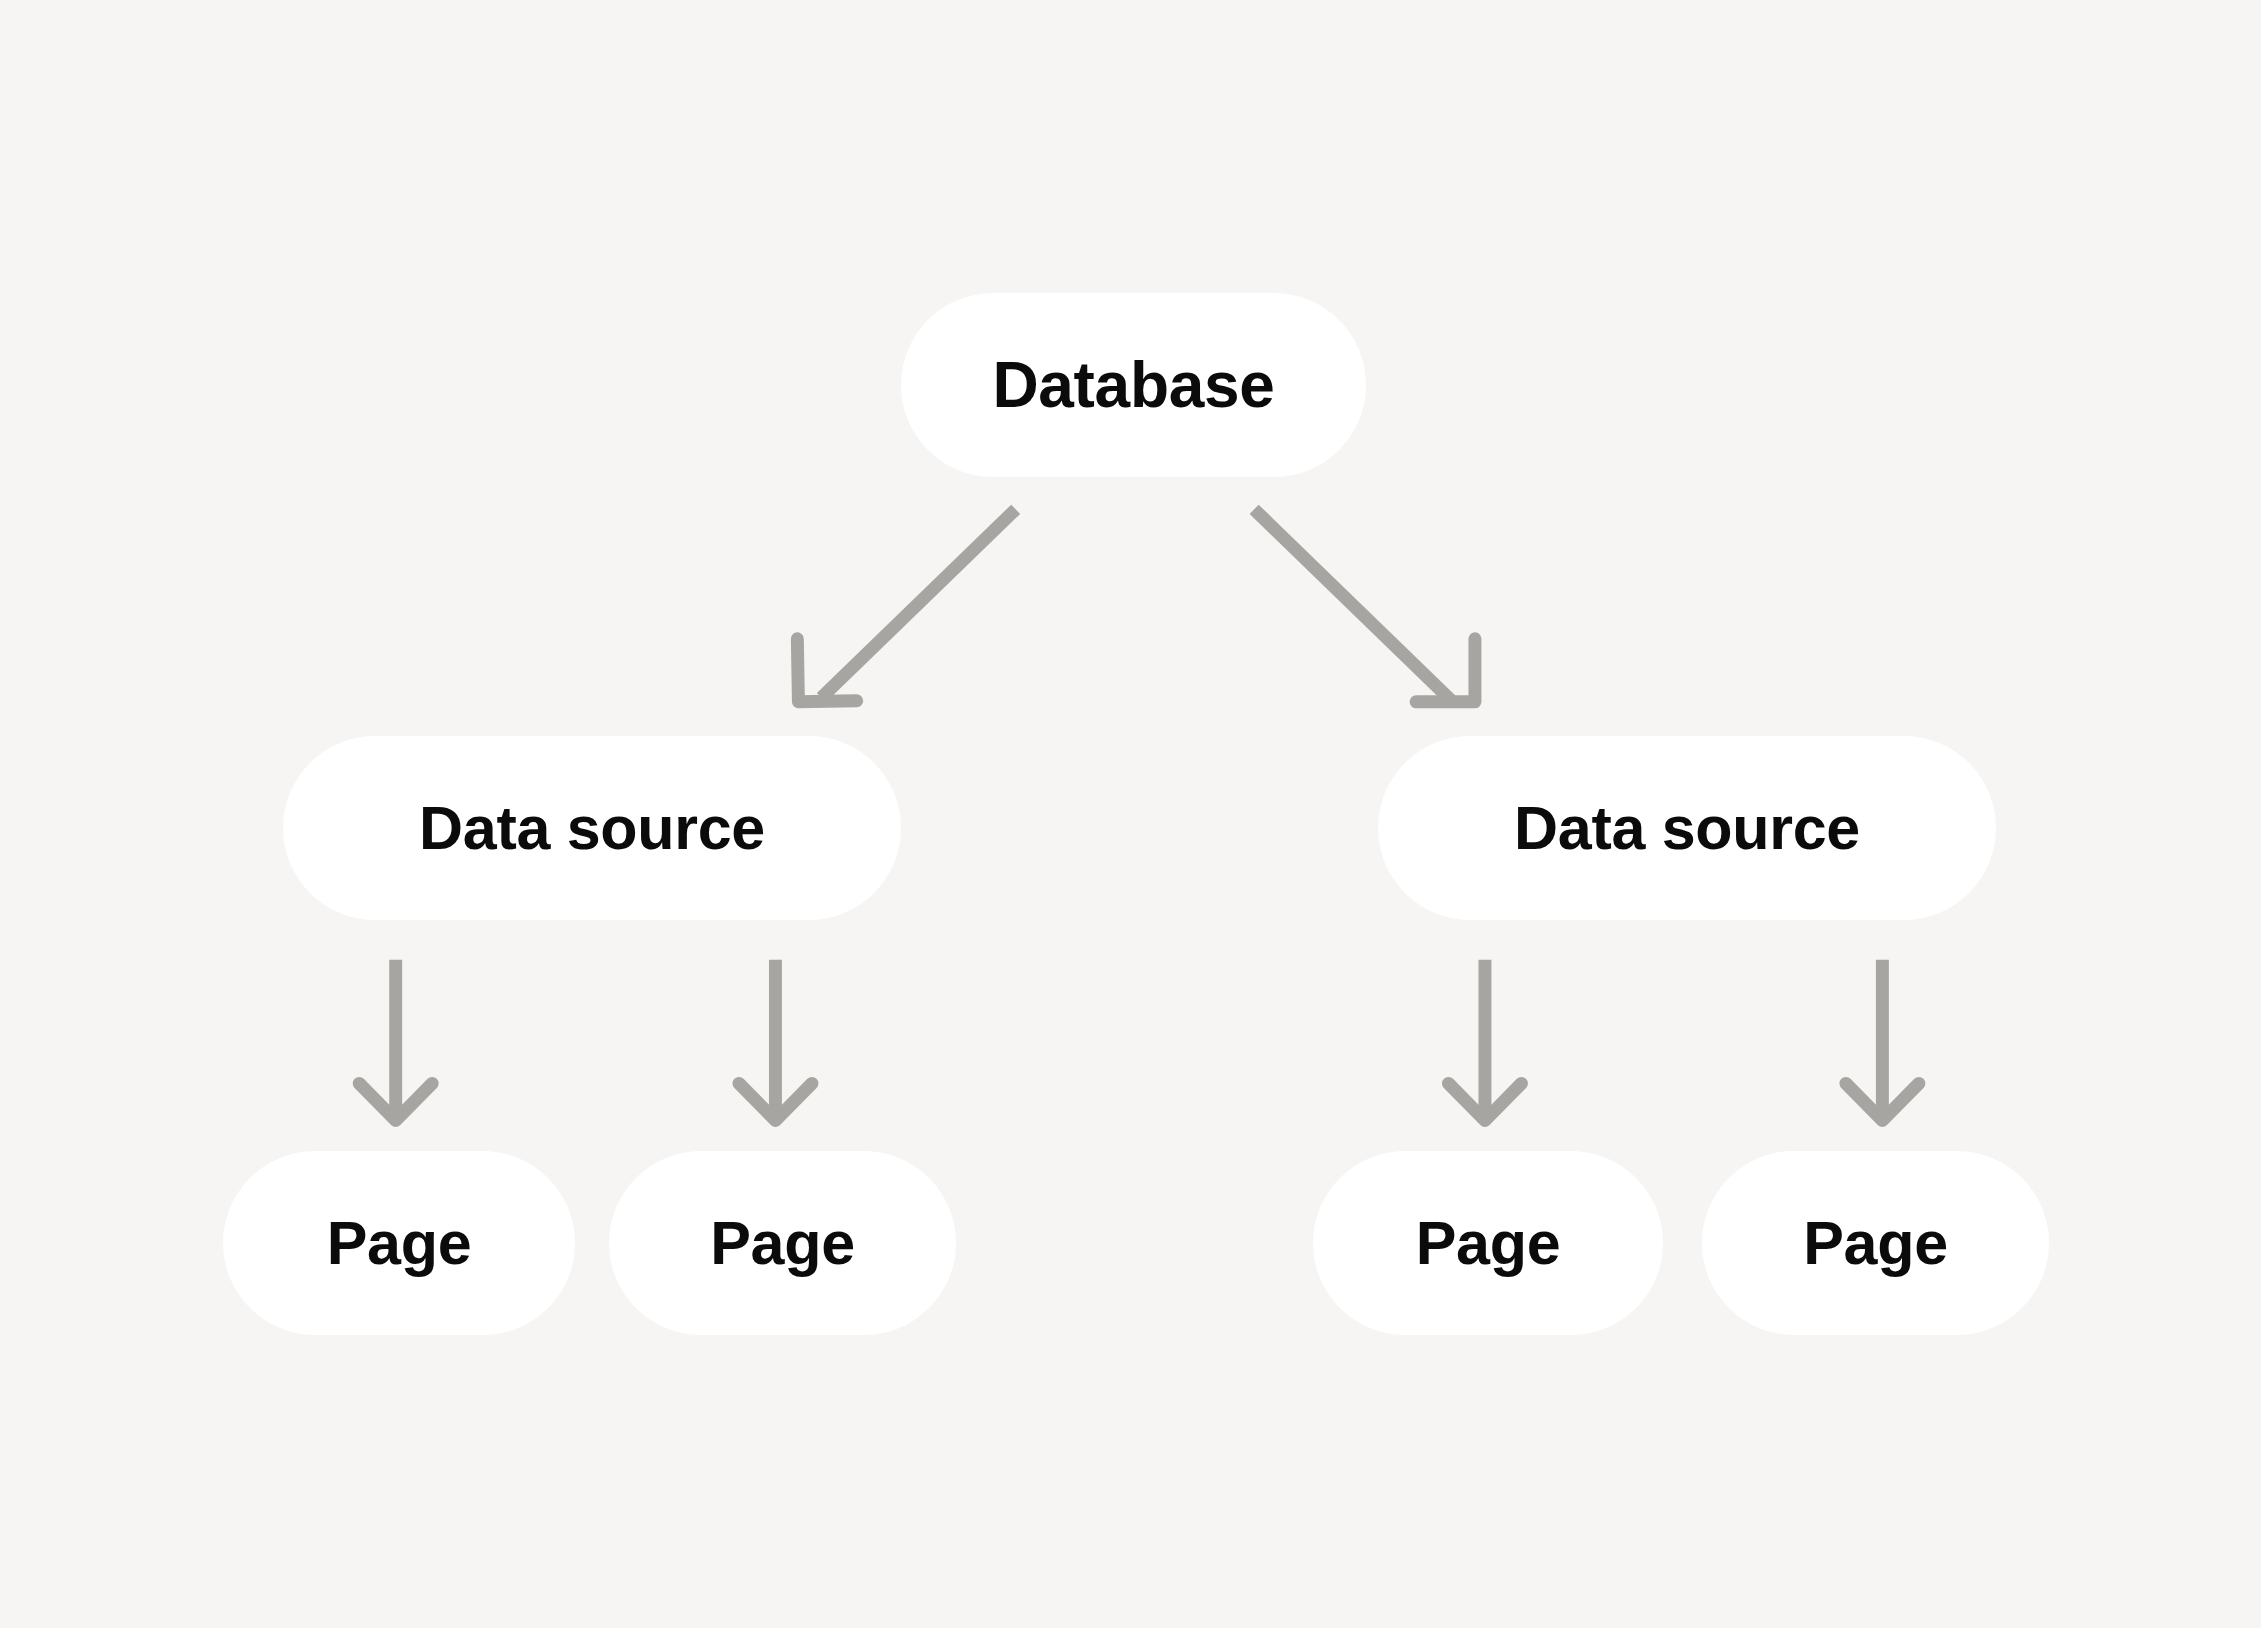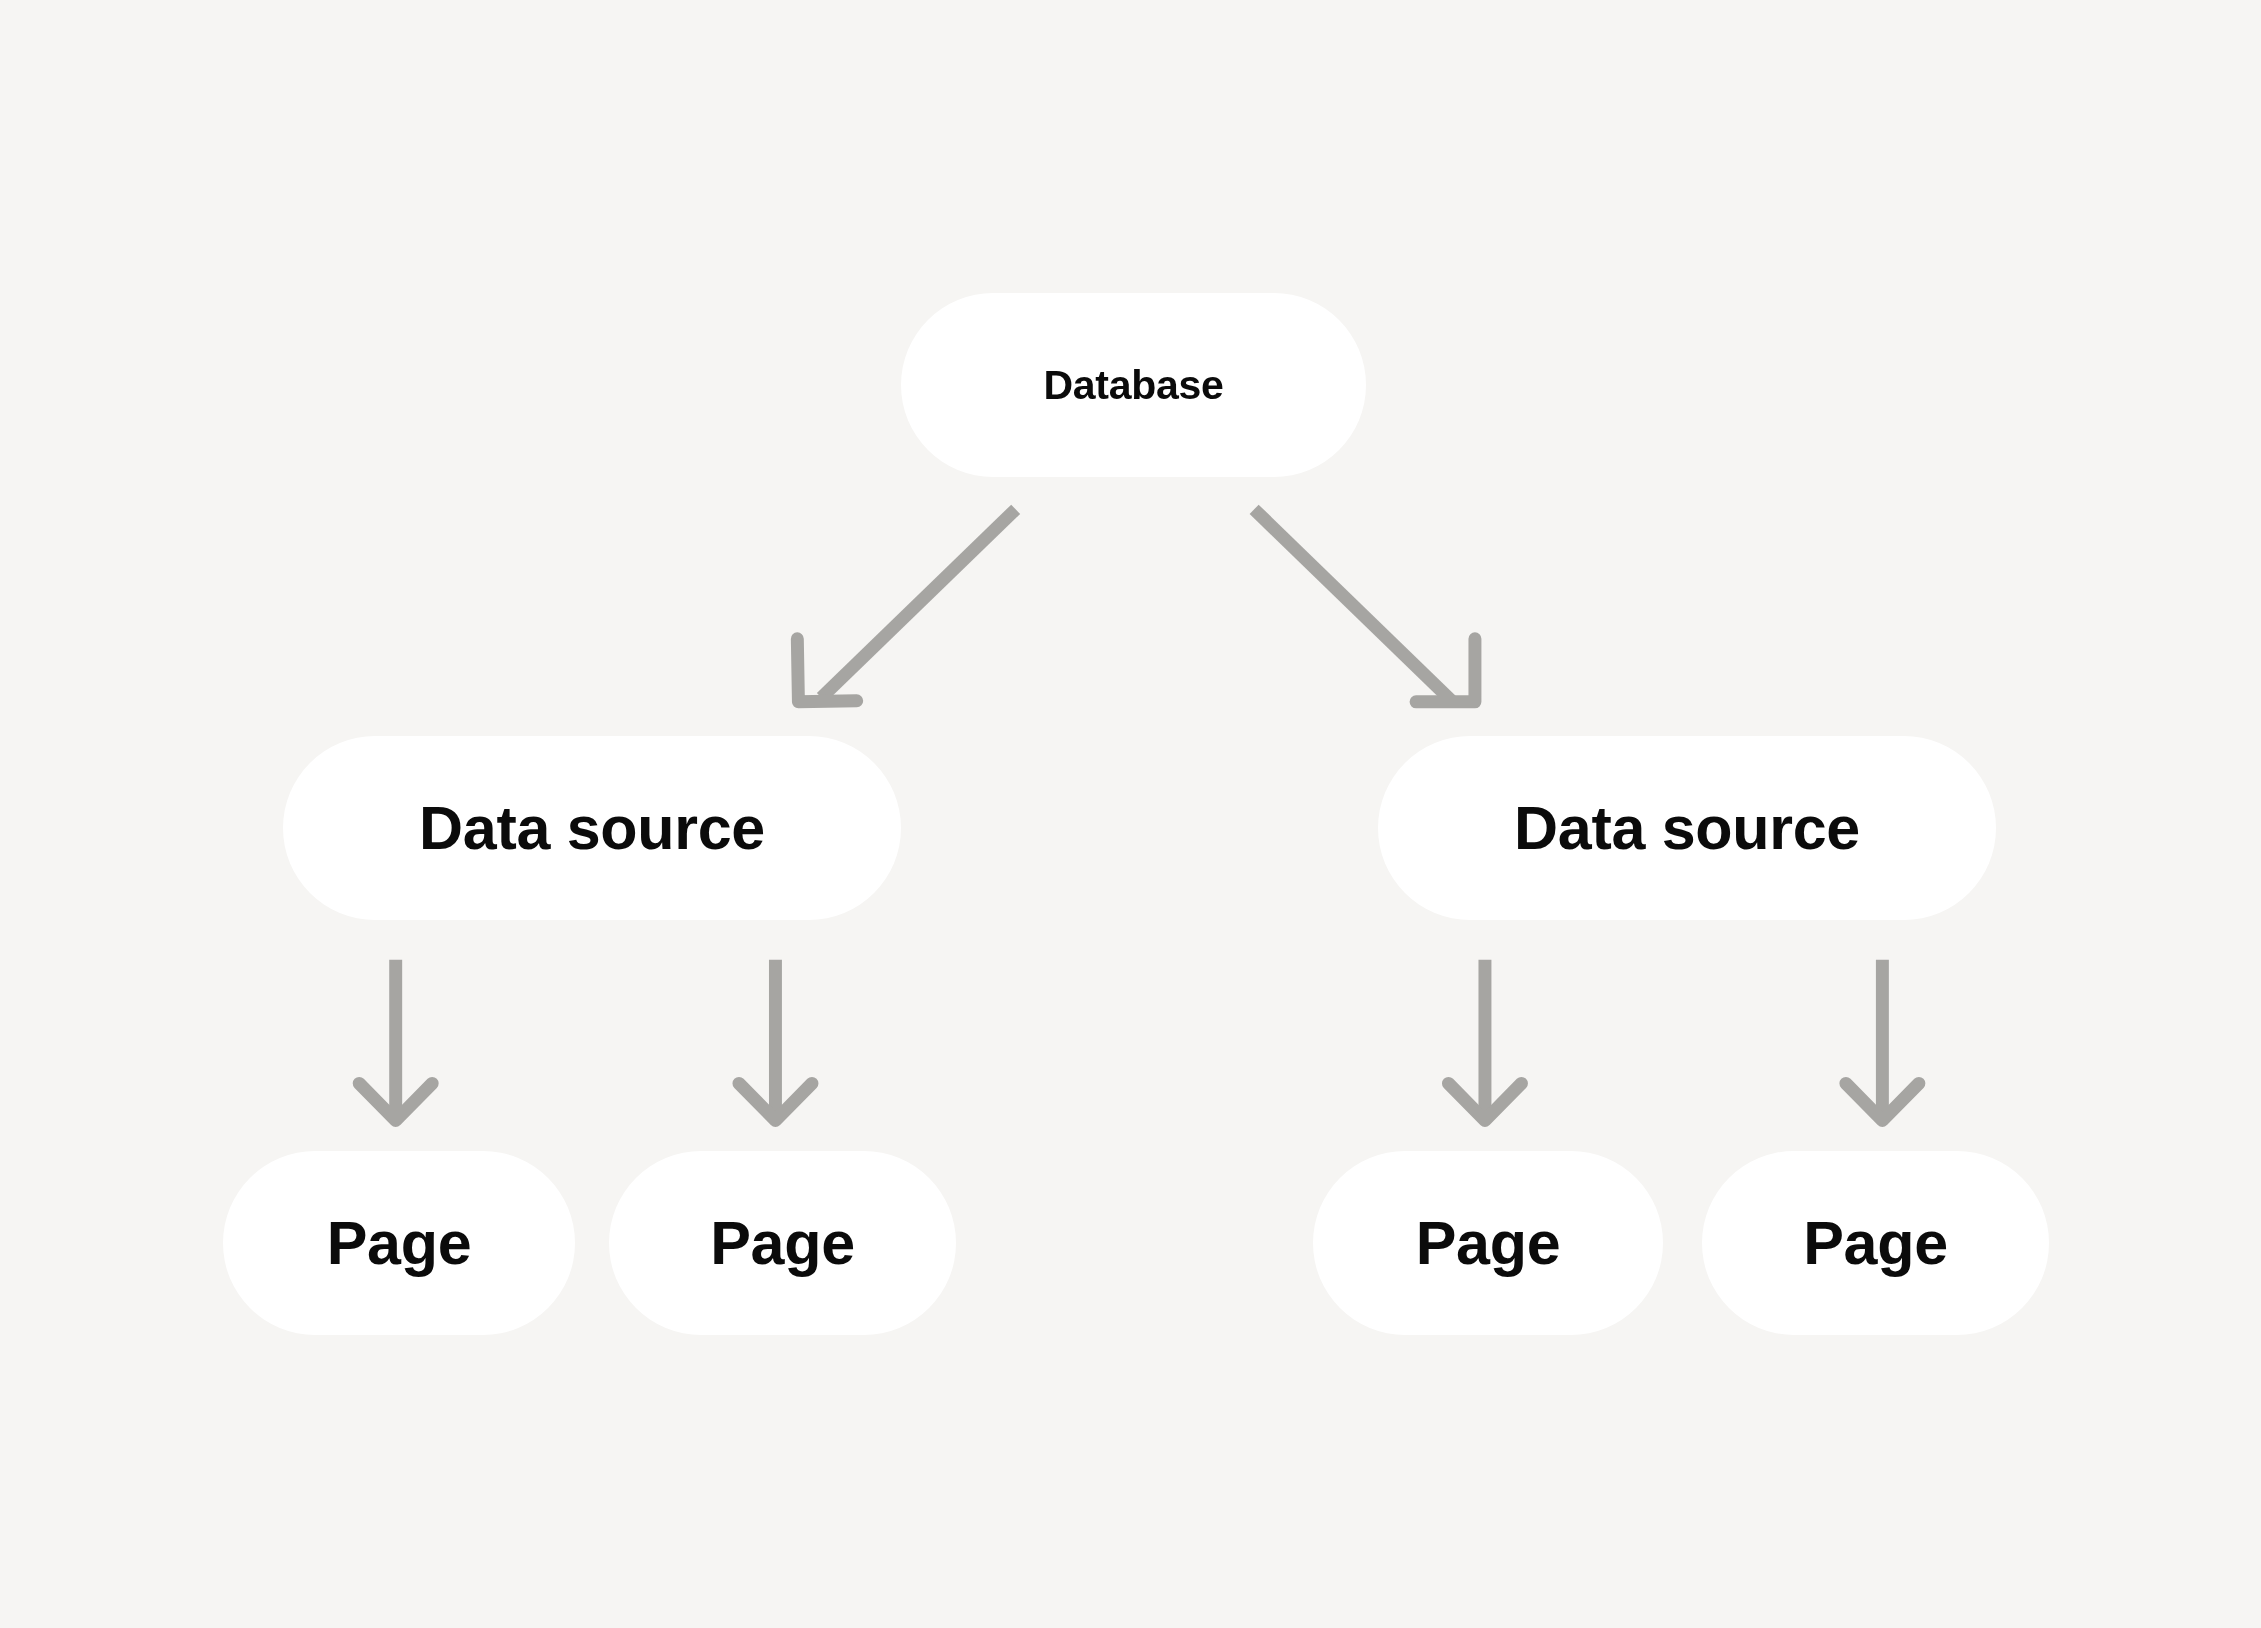--- a/index.html
+++ b/index.html
@@ -45,21 +45,21 @@
   .node-label {
     display: block;
     line-height: 1;
   }
   
   .n-database {
     left: 901px;
     top: 293px;
     width: 465px;
     height: 184px;
-    font-size: 41px;
+    font-size: 64px;
   }
   
   .n-ds-left {
     left: 283px;
     top: 736px;
     width: 618px;
     height: 184px;
     font-size: 61px;
   }
   .n-ds-right {

